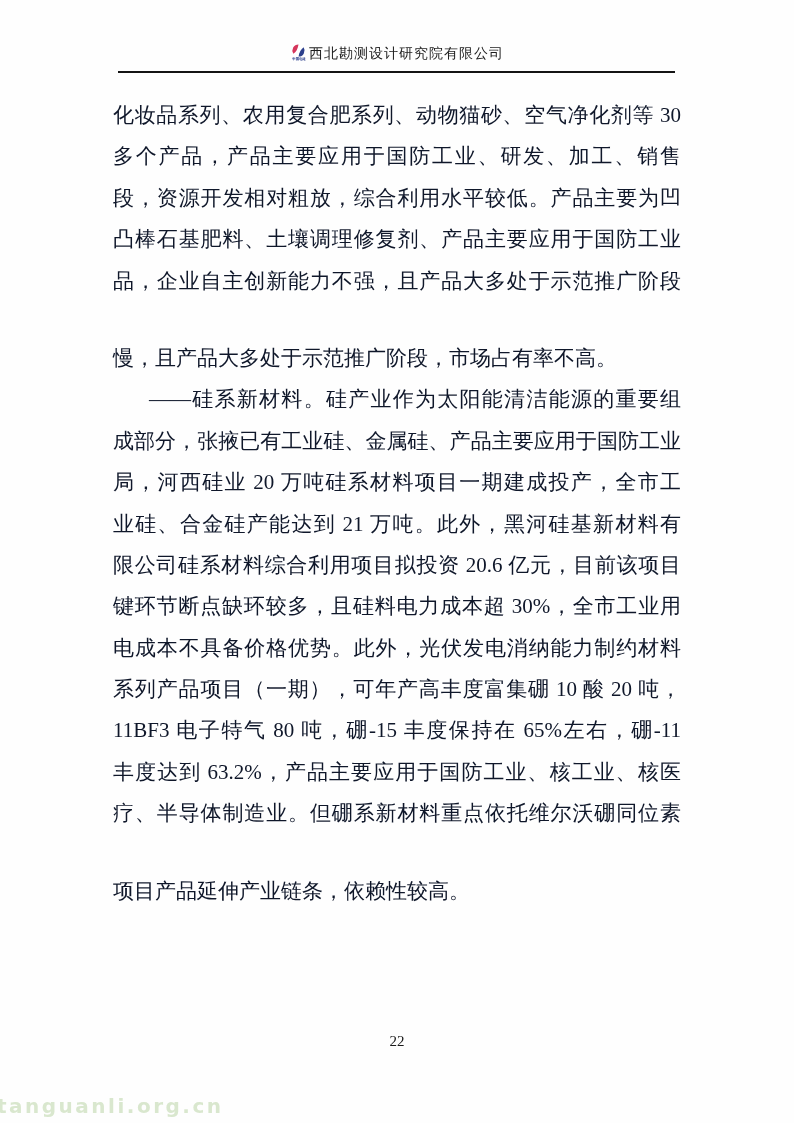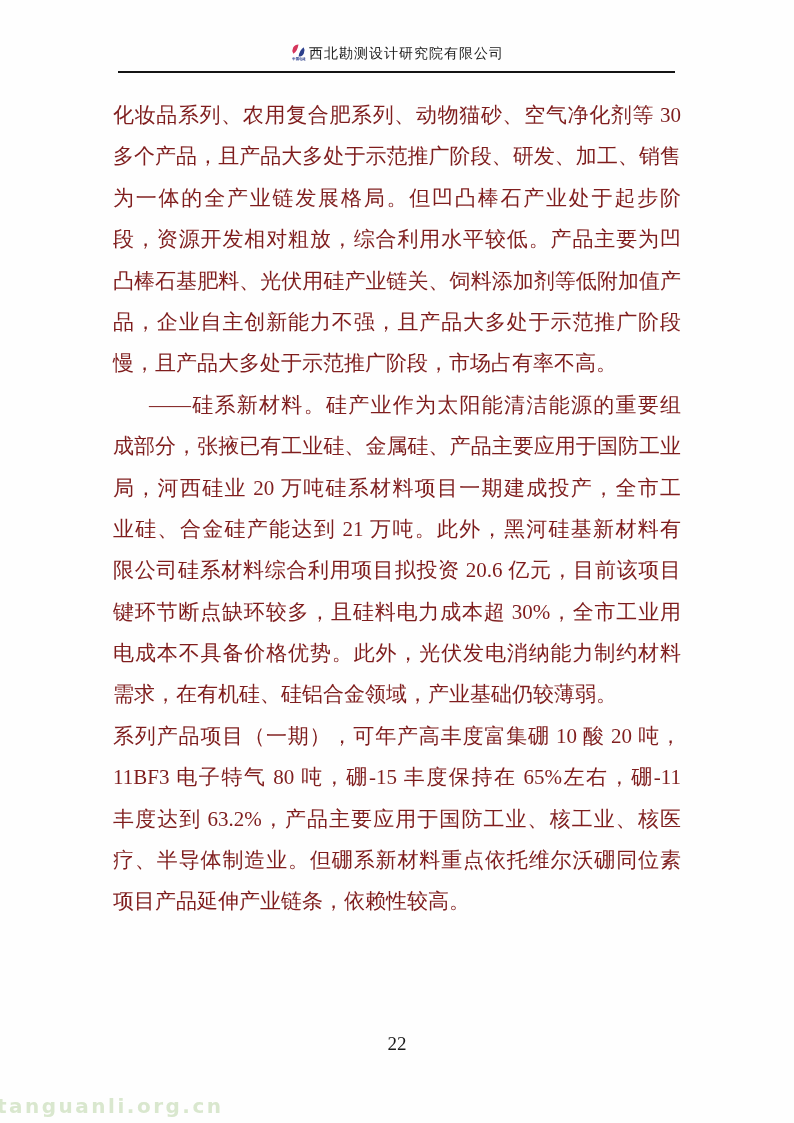--- a/index.html
+++ b/index.html
@@ -32,30 +32,30 @@
   .hdr-rule{
     position:absolute;left:118px;top:71px;width:557px;height:2px;background:#141414;
   }
   
   .body-text{
     position:absolute;left:113px;top:95px;width:568px;
   }
   .t-line{
     height:41.4px;line-height:41.4px;font-size:21px;
     text-align:justify;text-align-last:justify;
-    color:#7f1d1d;white-space:nowrap;overflow:visible;
+    color:#0f172a;white-space:nowrap;overflow:visible;
   }
   .t-line{white-space:normal;}
-  .t-last{text-align-last:left;}
+  .t-last{text-align-last:left;margin-top:36px;}
   .t-indent{text-indent:36px;}
   .lead{font-weight:400;}
   
   .page-number{
     position:absolute;top:1033px;left:0;width:100%;
-    text-align:center;font-size:19px;color:#1a1a1a;
+    text-align:center;font-size:15px;color:#1a1a1a;
   }
   .watermark{
     position:absolute;left:-3px;top:1094px;
     font-family:"DejaVu Sans","Liberation Sans",sans-serif;
     font-weight:700;font-size:20px;letter-spacing:2.5px;
     color:#d9e7ce;white-space:nowrap;
   }
 </style>
 </head>
 <body>
@@ -72,34 +72,32 @@
       </svg>
       <span class="logo-caption">中国电建</span>
     </span>
     <span class="company">西北勘测设计研究院有限公司</span>
   </div>
 
   <div class="hdr-rule"></div>
 
   <div class="body-text">
       <div class="t-line"><span>化妆品系列、农用复合肥系列、动物猫砂、空气净化剂等 30</span></div>
-      <div class="t-line"><span>多个产品，且产品大多处于示范推广阶段、研发、加工、销售</span></div>
-      <div class="t-line"><span>为一体的全产业链发展格局。但凹凸棒石产业处于起步阶</span></div>
+      <div class="t-line"><span>多个产品，产品主要应用于国防工业、研发、加工、销售</span></div>
       <div class="t-line"><span>段，资源开发相对粗放，综合利用水平较低。产品主要为凹</span></div>
-      <div class="t-line"><span>凸棒石基肥料、光伏用硅产业链关、饲料添加剂等低附加值产</span></div>
+      <div class="t-line"><span>凸棒石基肥料、土壤调理修复剂、产品主要应用于国防工业</span></div>
       <div class="t-line"><span>品，企业自主创新能力不强，且产品大多处于示范推广阶段</span></div>
       <div class="t-line t-last"><span>慢，且产品大多处于示范推广阶段，市场占有率不高。</span></div>
       <div class="t-line t-indent"><span class="lead">——硅系新材料。</span><span>硅产业作为太阳能清洁能源的重要组</span></div>
       <div class="t-line"><span>成部分，张掖已有工业硅、金属硅、产品主要应用于国防工业</span></div>
       <div class="t-line"><span>局，河西硅业 20 万吨硅系材料项目一期建成投产，全市工</span></div>
       <div class="t-line"><span>业硅、合金硅产能达到 21 万吨。此外，黑河硅基新材料有</span></div>
       <div class="t-line"><span>限公司硅系材料综合利用项目拟投资 20.6 亿元，目前该项目</span></div>
       <div class="t-line"><span>键环节断点缺环较多，且硅料电力成本超 30%，全市工业用</span></div>
       <div class="t-line"><span>电成本不具备价格优势。此外，光伏发电消纳能力制约材料</span></div>
-      <div class="t-line t-last"><span>需求，在有机硅、硅铝合金领域，产业基础仍较薄弱。</span></div>
       <div class="t-line"><span>系列产品项目（一期），可年产高丰度富集硼 10 酸 20 吨，</span></div>
       <div class="t-line"><span>11BF3 电子特气 80 吨，硼-15 丰度保持在 65%左右，硼-11</span></div>
       <div class="t-line"><span>丰度达到 63.2%，产品主要应用于国防工业、核工业、核医</span></div>
       <div class="t-line"><span>疗、半导体制造业。但硼系新材料重点依托维尔沃硼同位素</span></div>
       <div class="t-line t-last"><span>项目产品延伸产业链条，依赖性较高。</span></div>
     </div>
 
   <div class="page-number">22</div>
 
   <div class="watermark">tanguanli.org.cn</div>

